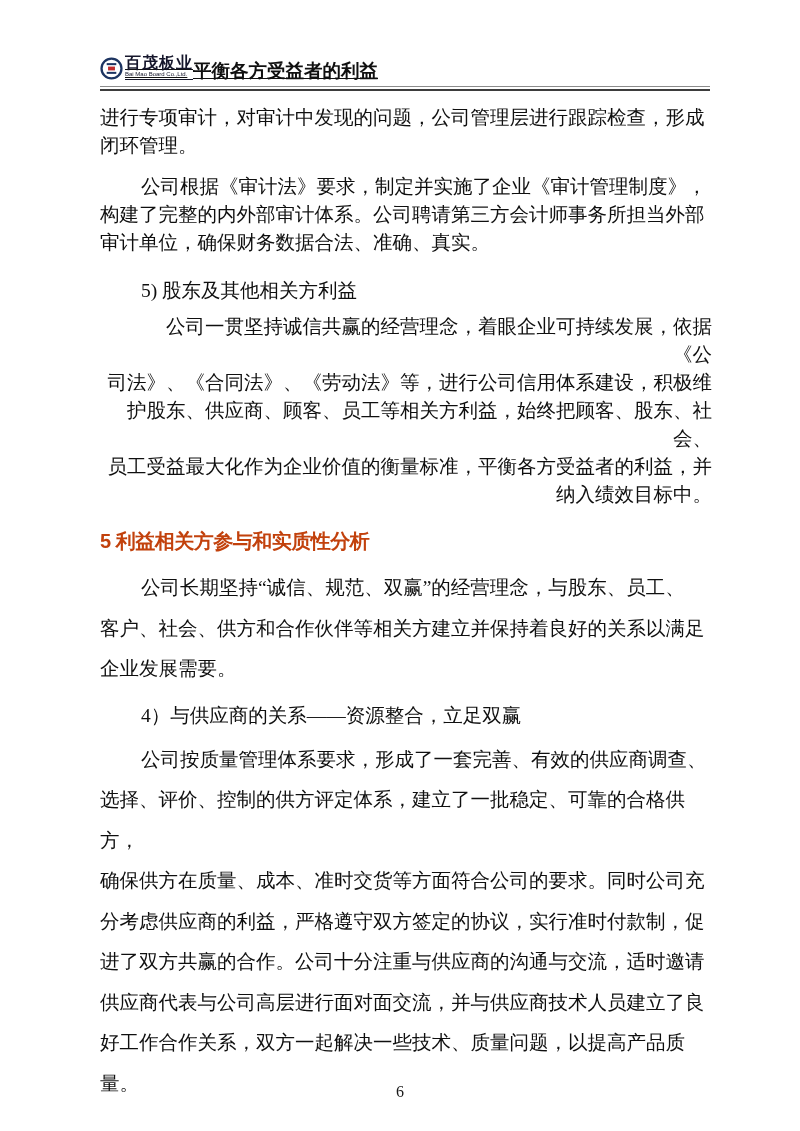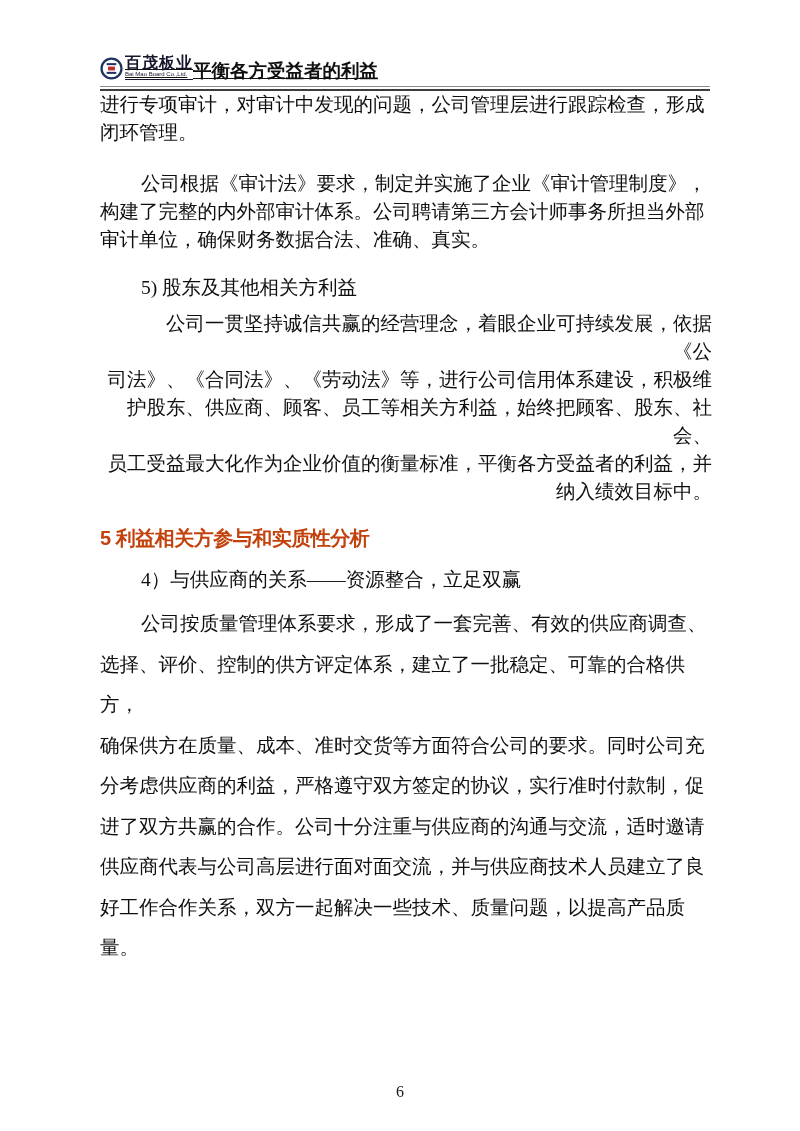--- a/index.html
+++ b/index.html
@@ -86,22 +86,22 @@
     margin: 0;
     font-size: 19.5px;
     color: #0f0f0f;
     white-space: pre-line;
     text-indent: 41px;
     text-align: left;
   }
   .lh-n { line-height: 28px; }
   .lh-w { line-height: 40.5px; }
   .noindent { text-indent: 0; }
-  .p-cont  { }
-  .p-audit { margin-top: 23px; }
+  .p-cont  { margin-top: 13px; }
+  .p-audit { margin-top: 13px; }
   .sub-1   { margin-top: 20px; }
   .p-integ { margin-top: 8px; text-align: right; }
   .heading {
     margin: 16px 0 0 0;
     font-family: "Liberation Sans", "DejaVu Sans", sans-serif;
     font-weight: bold;
     font-size: 20px;
     line-height: 32px;
     color: #c2410c;
     letter-spacing: -0.5px;
@@ -160,20 +160,23 @@
     <p class="para lh-n sub-1">5) 股东及其他相关方利益</p>
 
     <p class="para lh-n p-integ">公司一贯坚持诚信共赢的经营理念，着眼企业可持续发展，依据《公
 司法》、《合同法》、《劳动法》等，进行公司信用体系建设，积极维
 护股东、供应商、顾客、员工等相关方利益，始终把顾客、股东、社会、
 员工受益最大化作为企业价值的衡量标准，平衡各方受益者的利益，并
 纳入绩效目标中。</p>
 
     <h2 class="heading">5 利益相关方参与和实质性分析</h2>
 
+    <p class="para lh-w p-philo">公司长期坚持“诚信、规范、双赢”的经营理念，与股东、员工、
+客户、社会、供方和合作伙伴等相关方建立并保持着良好的关系以满足
+企业发展需要。</p>
 
     <p class="para lh-n sub-2">4）与供应商的关系——资源整合，立足双赢</p>
 
     <p class="para lh-w p-suppl">公司按质量管理体系要求，形成了一套完善、有效的供应商调查、
 选择、评价、控制的供方评定体系，建立了一批稳定、可靠的合格供方，
 确保供方在质量、成本、准时交货等方面符合公司的要求。同时公司充
 分考虑供应商的利益，严格遵守双方签定的协议，实行准时付款制，促
 进了双方共赢的合作。公司十分注重与供应商的沟通与交流，适时邀请
 供应商代表与公司高层进行面对面交流，并与供应商技术人员建立了良
 好工作合作关系，双方一起解决一些技术、质量问题，以提高产品质量。</p>

